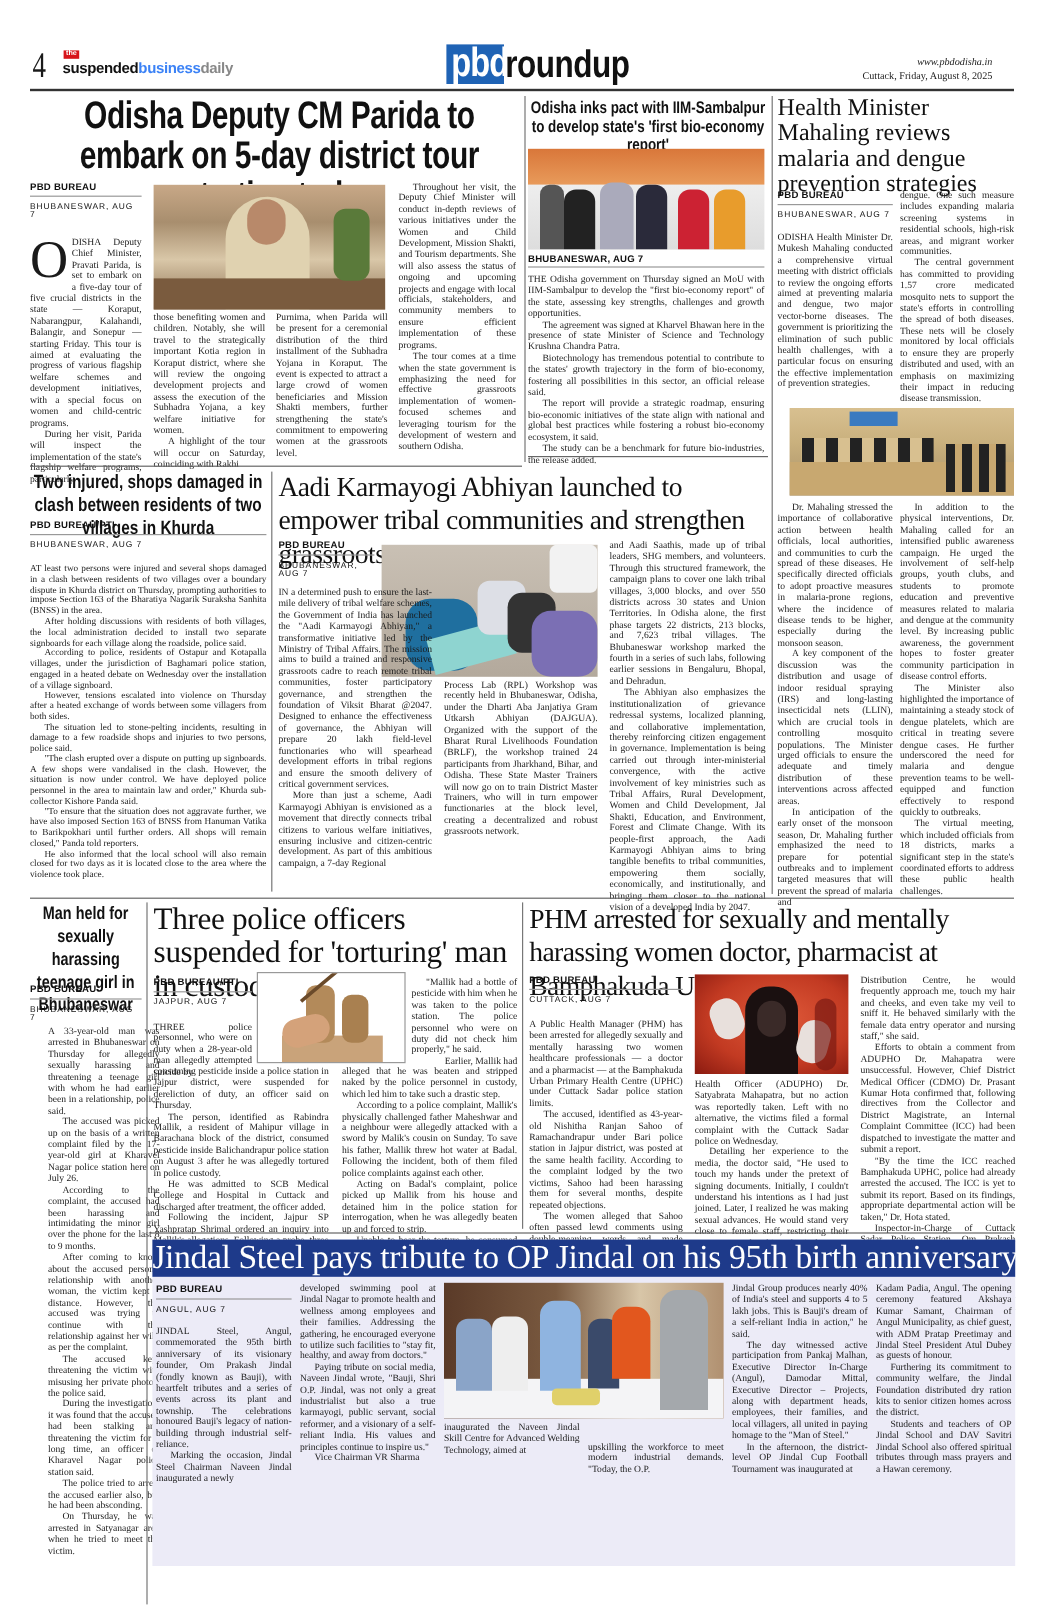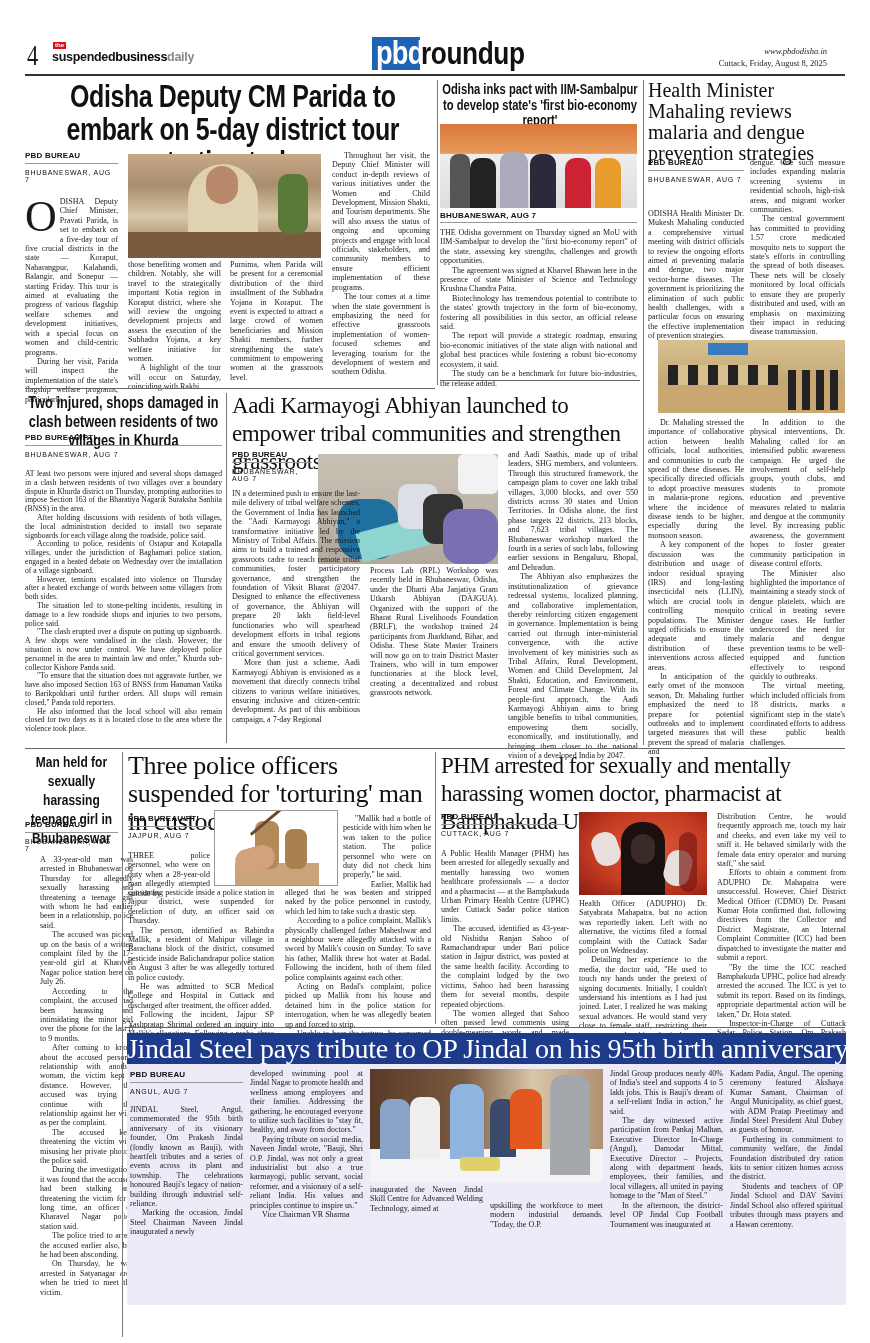--- a/index.html
+++ b/index.html
@@ -21,21 +21,21 @@
 .dropcap{float:left;font-size:44px;line-height:36px;margin:2px 3px 0 0;font-family:"Liberation Serif",serif}
 </style>
 </head>
 <body>
 
 <div class="abs" style="left:0;top:0;width:870px;height:75px">
   <div class="abs" style="left:27px;top:42px;font-family:'Liberation Serif',serif;font-size:30px;line-height:26px;transform:scaleX(0.75);transform-origin:left top">4</div>
   <div class="abs" style="left:52px;top:42px;">
     <div style="display:inline-block;background:#d7141a;color:#fff;font-family:'Liberation Sans',sans-serif;font-weight:bold;font-size:6px;line-height:7px;padding:0 2px;position:absolute;left:1px;top:0">the</div>
     <div style="position:absolute;left:0;top:8px;white-space:nowrap;font-family:'Liberation Sans',sans-serif;font-weight:bold;font-size:12.5px;letter-spacing:-0.3px">
-      <span style="color:#111">suspended</span><span style="color:#000000">business</span><span style="color:#888">daily</span>
+      <span style="color:#111">suspended</span><span style="color:#3b82f6">business</span><span style="color:#888">daily</span>
     </div>
   </div>
   <div class="abs" style="left:372px;top:37px;height:33px;background:#1f63b5;padding:0 4px;">
     <span style="font-family:'Liberation Sans',sans-serif;font-weight:bold;font-size:34px;line-height:30px;color:#fff;display:inline-block;transform:scaleX(0.8);transform-origin:left top;width:40px;letter-spacing:-1px">pbd</span>
   </div>
   <div class="abs" style="left:421px;top:36px;font-family:'Liberation Sans',sans-serif;font-weight:bold;font-size:32px;line-height:34px;color:#111;transform:scaleX(0.82);transform-origin:left top;letter-spacing:-0.5px">roundup</div>
   <div class="abs" style="right:43px;top:46px;font-style:italic;font-size:8.5px;color:#222">www.pbdodisha.in</div>
   <div class="abs" style="right:43px;top:58px;font-size:8.5px;color:#222">Cuttack, Friday, August 8, 2025</div>
   <div class="rule" style="left:25px;top:74px;width:820px;height:2px;background:#333"></div>
 </div>
@@ -91,21 +91,21 @@
   </div>
 </div>
 
 <div class="vrule" style="left:643px;top:80px;height:665px"></div>
 
 <div class="abs" style="left:648px;top:78px;width:200px;height:670px">
   <div class="hls" style="position:absolute;left:0;top:2px;width:197px;font-size:20px">Health Minister Mahaling reviews malaria and dengue prevention strategies</div>
   <div class="abs" style="left:0;top:80px;width:96px">
     <div class="by">PBD BUREAU</div>
     <div class="dl">BHUBANESWAR, AUG 7</div>
-    <div class="txt" style="margin-top:26px">
+    <div class="txt" style="margin-top:10px">
       <p class="first">ODISHA Health Minister Dr. Mukesh Mahaling conducted a comprehensive virtual meeting with district officials to review the ongoing efforts aimed at preventing malaria and dengue, two major vector-borne diseases. The government is prioritizing the elimination of such public health challenges, with a particular focus on ensuring the effective implementation of prevention strategies.</p>
     </div>
   </div>
   <div class="txt abs" style="left:102px;top:80px;width:95px">
     <p class="first">dengue. One such measure includes expanding malaria screening systems in residential schools, high-risk areas, and migrant worker communities.</p>
     <p>The central government has committed to providing 1.57 crore medicated mosquito nets to support the state's efforts in controlling the spread of both diseases. These nets will be closely monitored by local officials to ensure they are properly distributed and used, with an emphasis on maximizing their impact in reducing disease transmission.</p>
   </div>
   <div class="photo" style="left:10px;top:262px;width:187px;height:73px;background:linear-gradient(180deg,#d8c090 0%,#c9b07d 40%,#a89068 100%)">
     <div style="position:absolute;left:50px;top:3px;width:40px;height:12px;background:#3a7ac0"></div>
     <div style="position:absolute;left:0;top:45px;width:187px;height:28px;background:#c8a870"></div>

